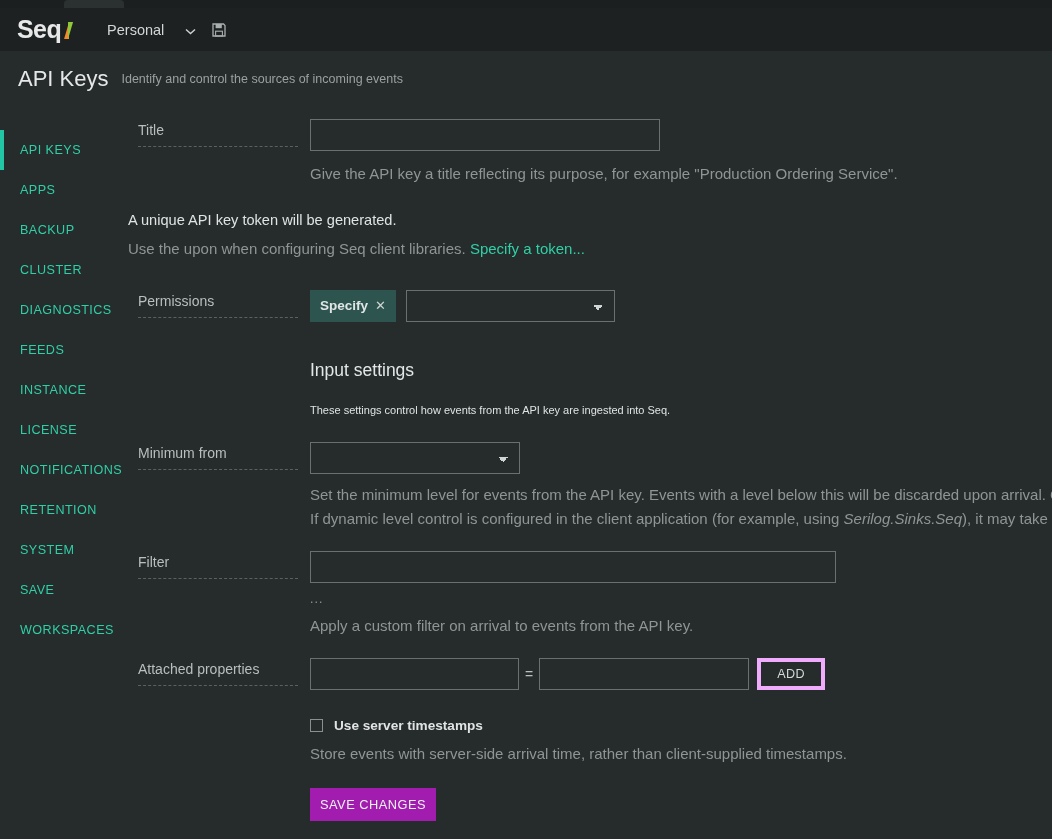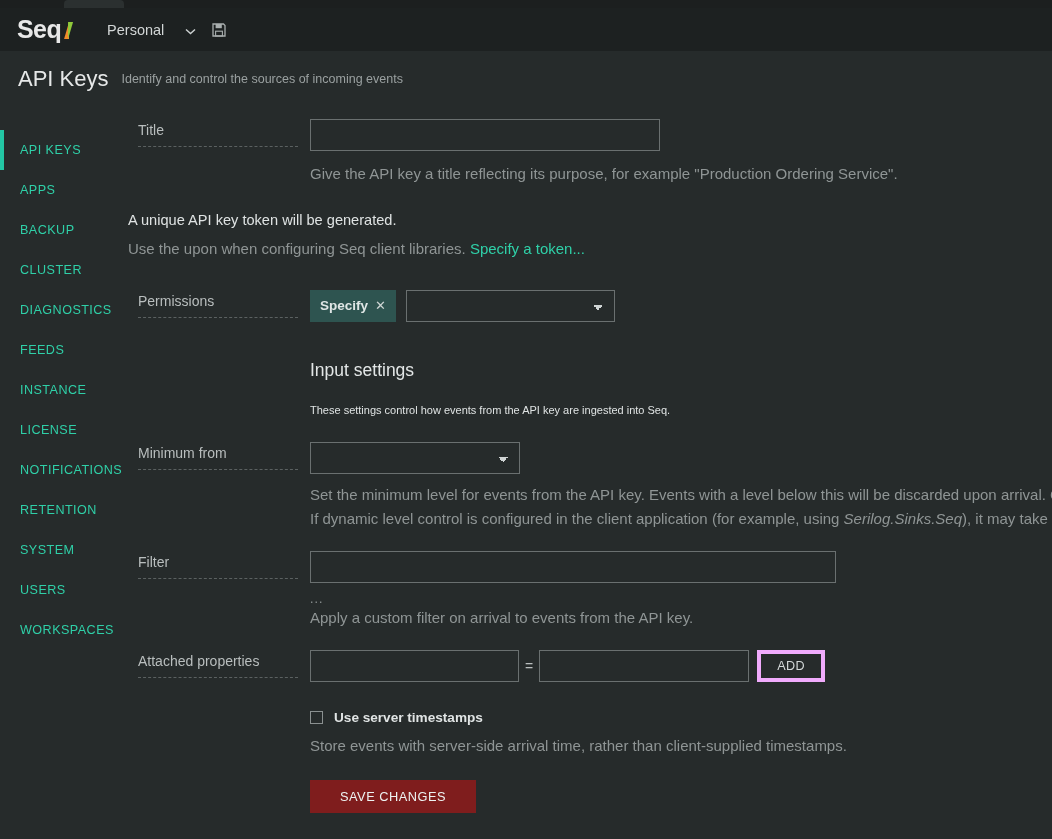--- a/index.html
+++ b/index.html
@@ -118,23 +118,23 @@
   }
 
   .checkrow { display: flex; align-items: center; gap: 11px; }
   .cbox {
     width: 13px; height: 13px; border: 1px solid #8a9090; background: #262b2b;
     display: inline-block; cursor: pointer;
   }
   .cblabel { font-size: 13.6px; color: #e0e4e4; font-weight: bold; cursor: pointer; }
 
   .savebtn {
-    background: #7f1d1d; color: #eef3f2; border: none;
+    background: #a21caf; color: #eef3f2; border: none;
     font-family: "Liberation Sans", sans-serif; font-size: 12.8px; letter-spacing: 0.5px;
-    height: 33px; padding: 0 30px; cursor: pointer;
+    height: 33px; padding: 0 10px; cursor: pointer;
   }
 </style>
 </head>
 <body>
 
 <div class="screen">
 
   <div class="chrome">
     <div class="chrome-tab"></div>
   </div>
@@ -197,21 +197,21 @@
       <div class="nav-item">
         <span class="lbl">NOTIFICATIONS</span>
       </div>
       <div class="nav-item">
         <span class="lbl">RETENTION</span>
       </div>
       <div class="nav-item">
         <span class="lbl">SYSTEM</span>
       </div>
       <div class="nav-item">
-        <span class="lbl">USERS</span>
+        <span class="lbl">SAVE</span>
       </div>
       <div class="nav-item">
         <span class="lbl">WORKSPACES</span>
       </div>
     </div>
 
   <div class="form">
 
     <div class="row">
       <div class="lab-col">
@@ -269,21 +269,21 @@
       </div>
     </div>
 
     <div class="row" style="margin-top:14px">
       <div class="lab-col">
         <span class="flabel">Filter</span>
       </div>
       <div class="ctl-col">
         <input class="txt" style="width: 526px;" type="text">
         <div class="dots" style="margin-top:10px">...</div>
-        <div class="help" style="">Apply a custom filter on arrival to events from the API key.</div>
+        <div class="help" style="margin-top:8px">Apply a custom filter on arrival to events from the API key.</div>
       </div>
     </div>
 
     <div class="row" style="margin-top:14px">
       <div class="lab-col">
         <span class="flabel">Attached properties</span>
       </div>
       <div class="ctl-col">
         <div style="display:flex">
           <input class="txt" style="width: 209px;" type="text">

